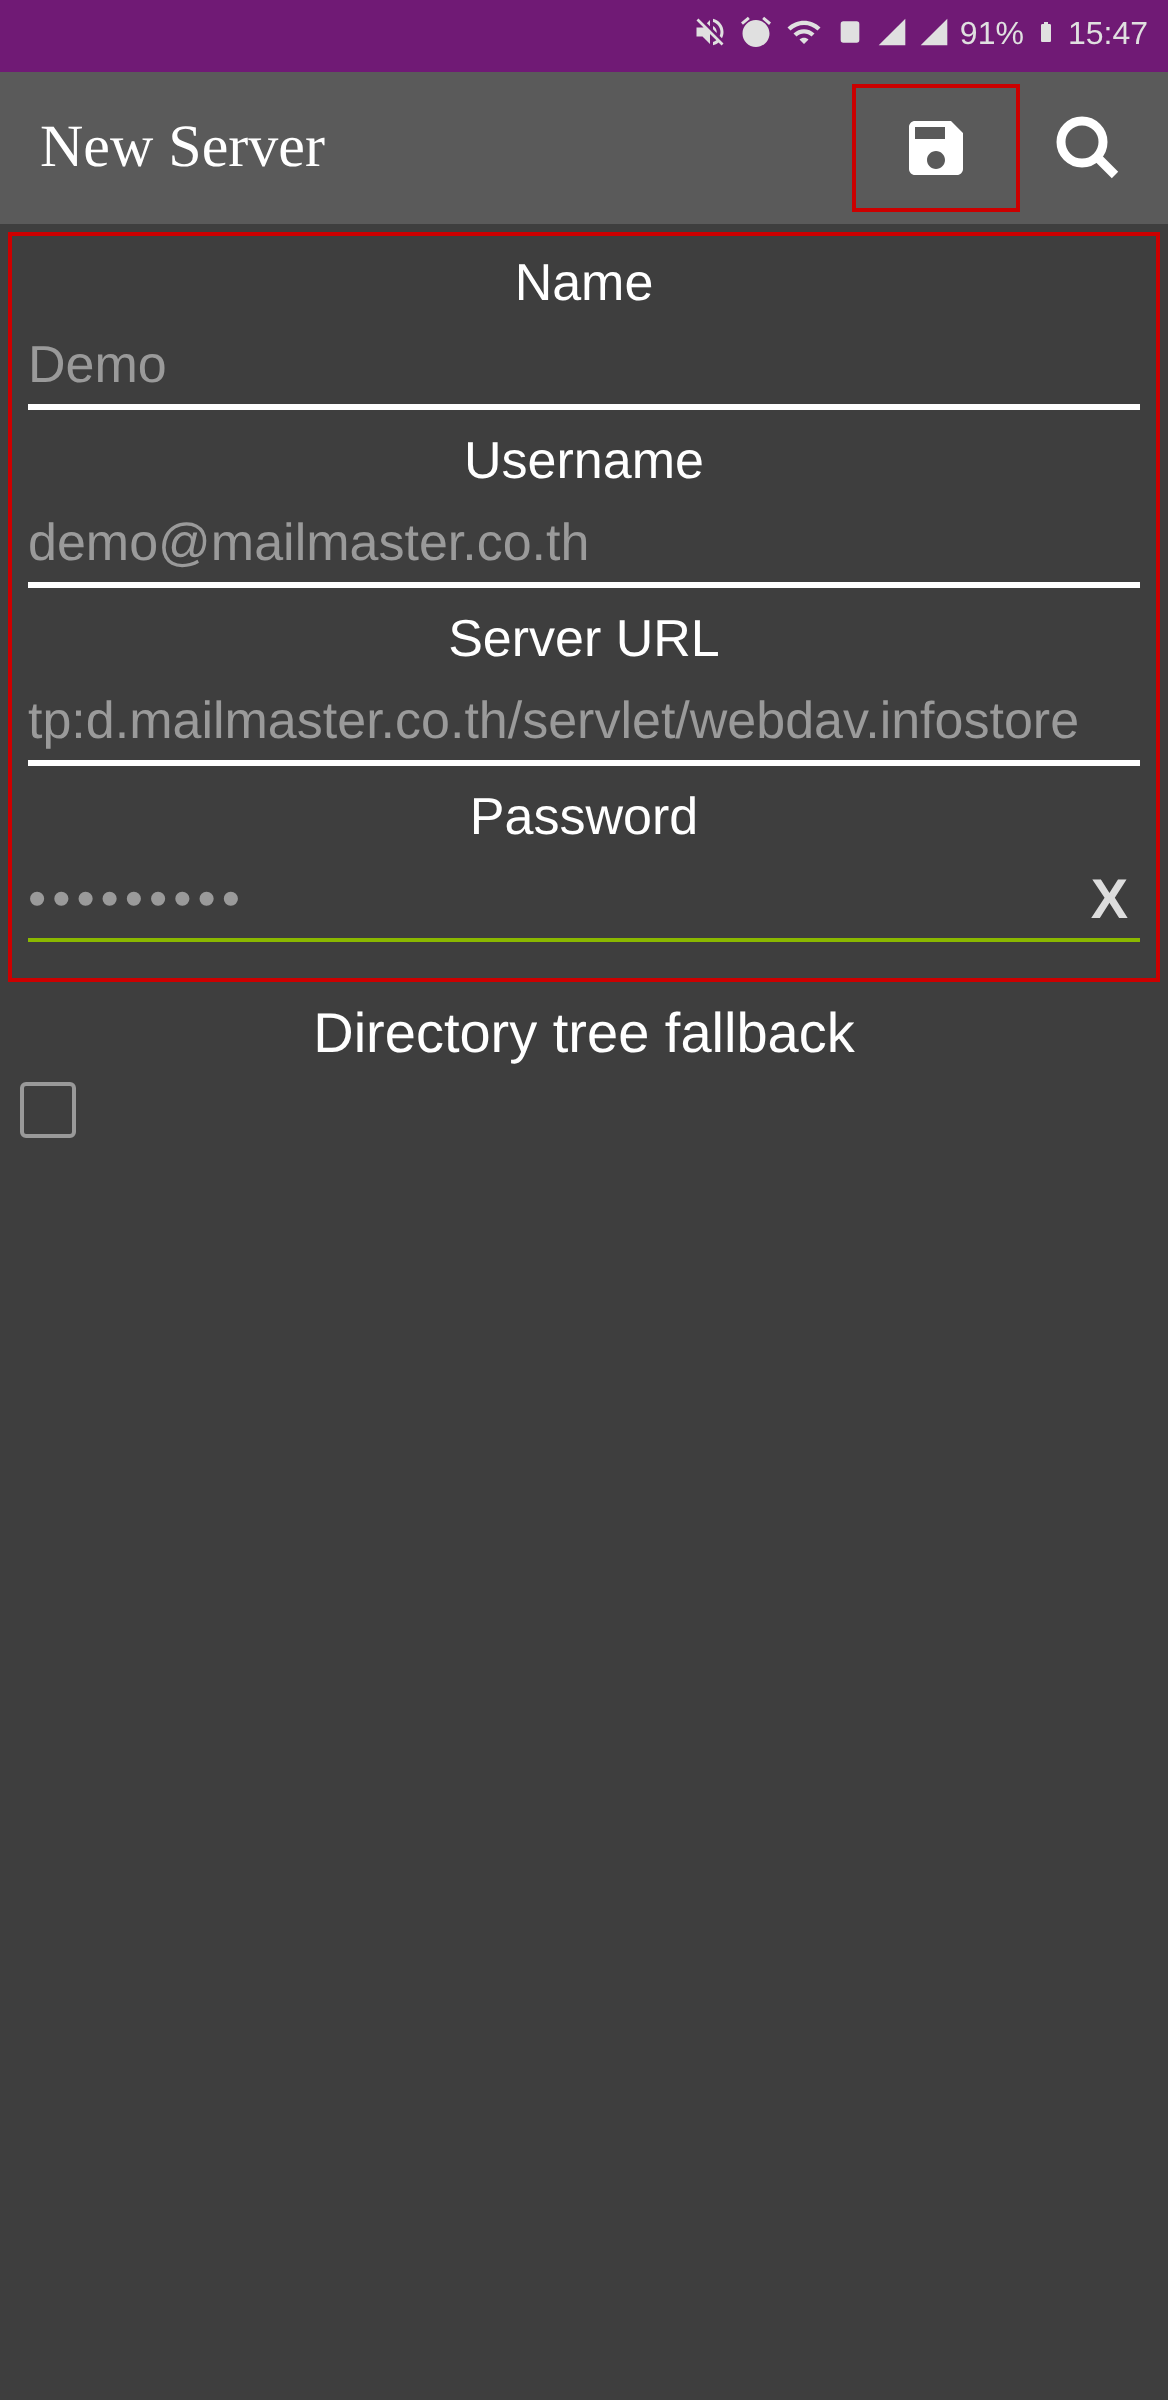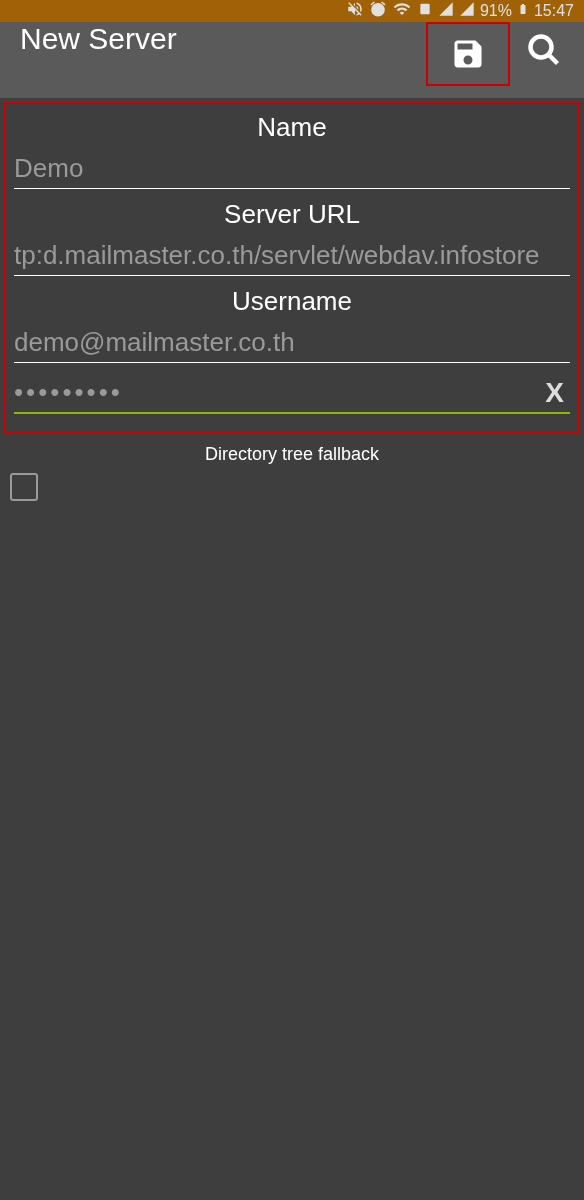--- a/index.html
+++ b/index.html
@@ -5,41 +5,43 @@
     * { margin: 0; padding: 0; box-sizing: border-box; }
     body {
       width: 584px;
       height: 1200px;
       background: #3e3e3e;
       font-family: 'Comic Sans MS', cursive, sans-serif;
       color: #fff;
       overflow: hidden;
     }
     .status-bar {
-      height: 22px;
-      background: #a16207;
+      height: 36px;
+      background: #701a75;
       display: flex;
       justify-content: flex-end;
       align-items: center;
       padding: 0 10px;
       font-size: 16px;
       gap: 6px;
       color: #e0e0e0;
       font-family: sans-serif;
     }
     .status-bar .icon-group {
       display: flex;
       align-items: center;
       gap: 5px;
     }
     .app-bar {
       height: 76px;
       background: #5a5a5a;
       display: flex;
+      align-items: center;
       padding: 0 12px;
+      font-family: Liberation Serif, serif;
     }
     .app-title {
       flex: 1;
       font-size: 30px;
       color: #fff;
       padding-left: 8px;
     }
     .icon-btn {
       width: 56px;
       height: 56px;
@@ -69,21 +71,21 @@
       font-size: 26px;
       color: #fff;
       margin-bottom: 6px;
       display: block;
       text-align: center;
     }
     .form-input {
       width: 100%;
       background: transparent;
       border: none;
-      border-bottom: 1px solid #ffffff;
+      border-bottom: 3px solid #ffffff;
       color: #9a9a9a;
       font-size: 26px;
       font-family: 'Comic Sans MS', cursive, sans-serif;
       padding: 4px 0;
       outline: none;
     }
     .password-row {
       display: flex;
       align-items: center;
       border-bottom: 2px solid #8ab800;
@@ -175,33 +177,34 @@
   </div>
 </div>
 
 <div class="form-highlight">
   <div class="form-group">
     <label class="form-label">Name</label>
     <input class="form-input" type="text" value="Demo" style="">
   </div>
 
   <div class="form-group">
+    <label class="form-label">Username</label>
+    <input class="form-input" type="text" value="demo@mailmaster.co.th" style="">
+  </div>
+
+  <div class="form-group">
     <label class="form-label">Server URL</label>
     <input class="form-input" type="text" value="tp:d.mailmaster.co.th/servlet/webdav.infostore" style="">
   </div>
 
   <div class="form-group">
-    <label class="form-label">Username</label>
-    <input class="form-input" type="text" value="demo@mailmaster.co.th" style="">
-  </div>
-
-  <div class="form-group">
+    <label class="form-label">Password</label>
     <div class="password-row">
       <input class="form-input" type="text" value="•••••••••" style="">
       <span class="clear-x">X</span>
     </div>
   </div>
 </div>
 
 <div class="fallback-section">
-  <div class="form-label" style="font-size:18px;">Directory tree fallback</div>
+  <div class="form-label" style="font-size:28px;">Directory tree fallback</div>
   <div class="checkbox-box"></div>
 </div>
 
 </body></html>

